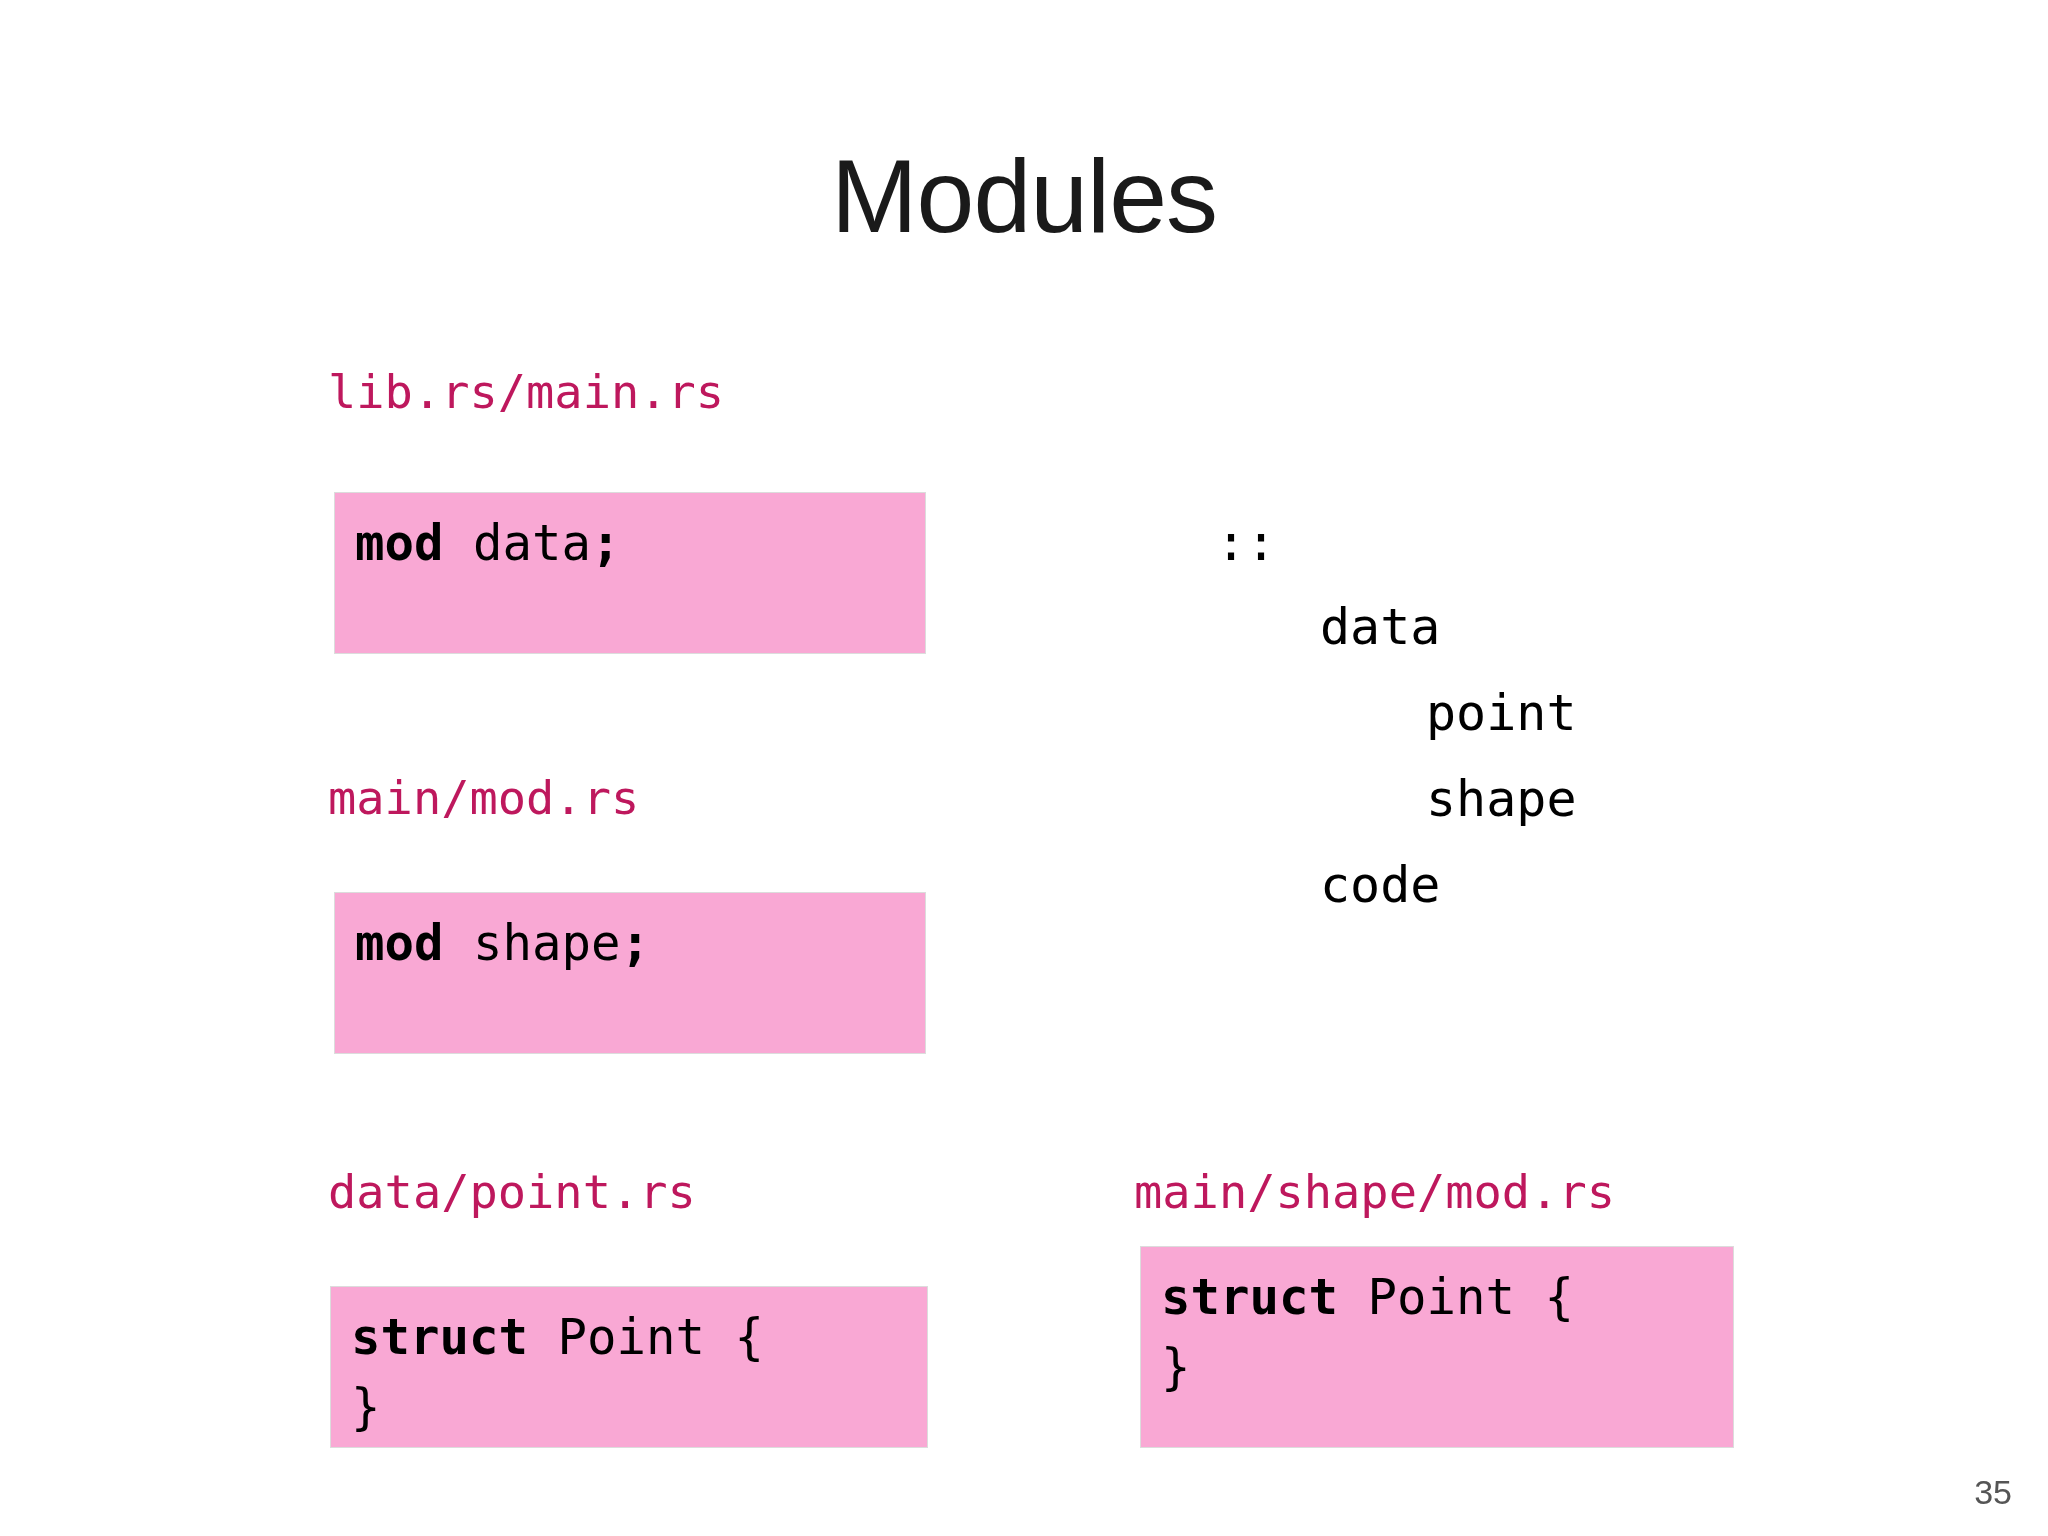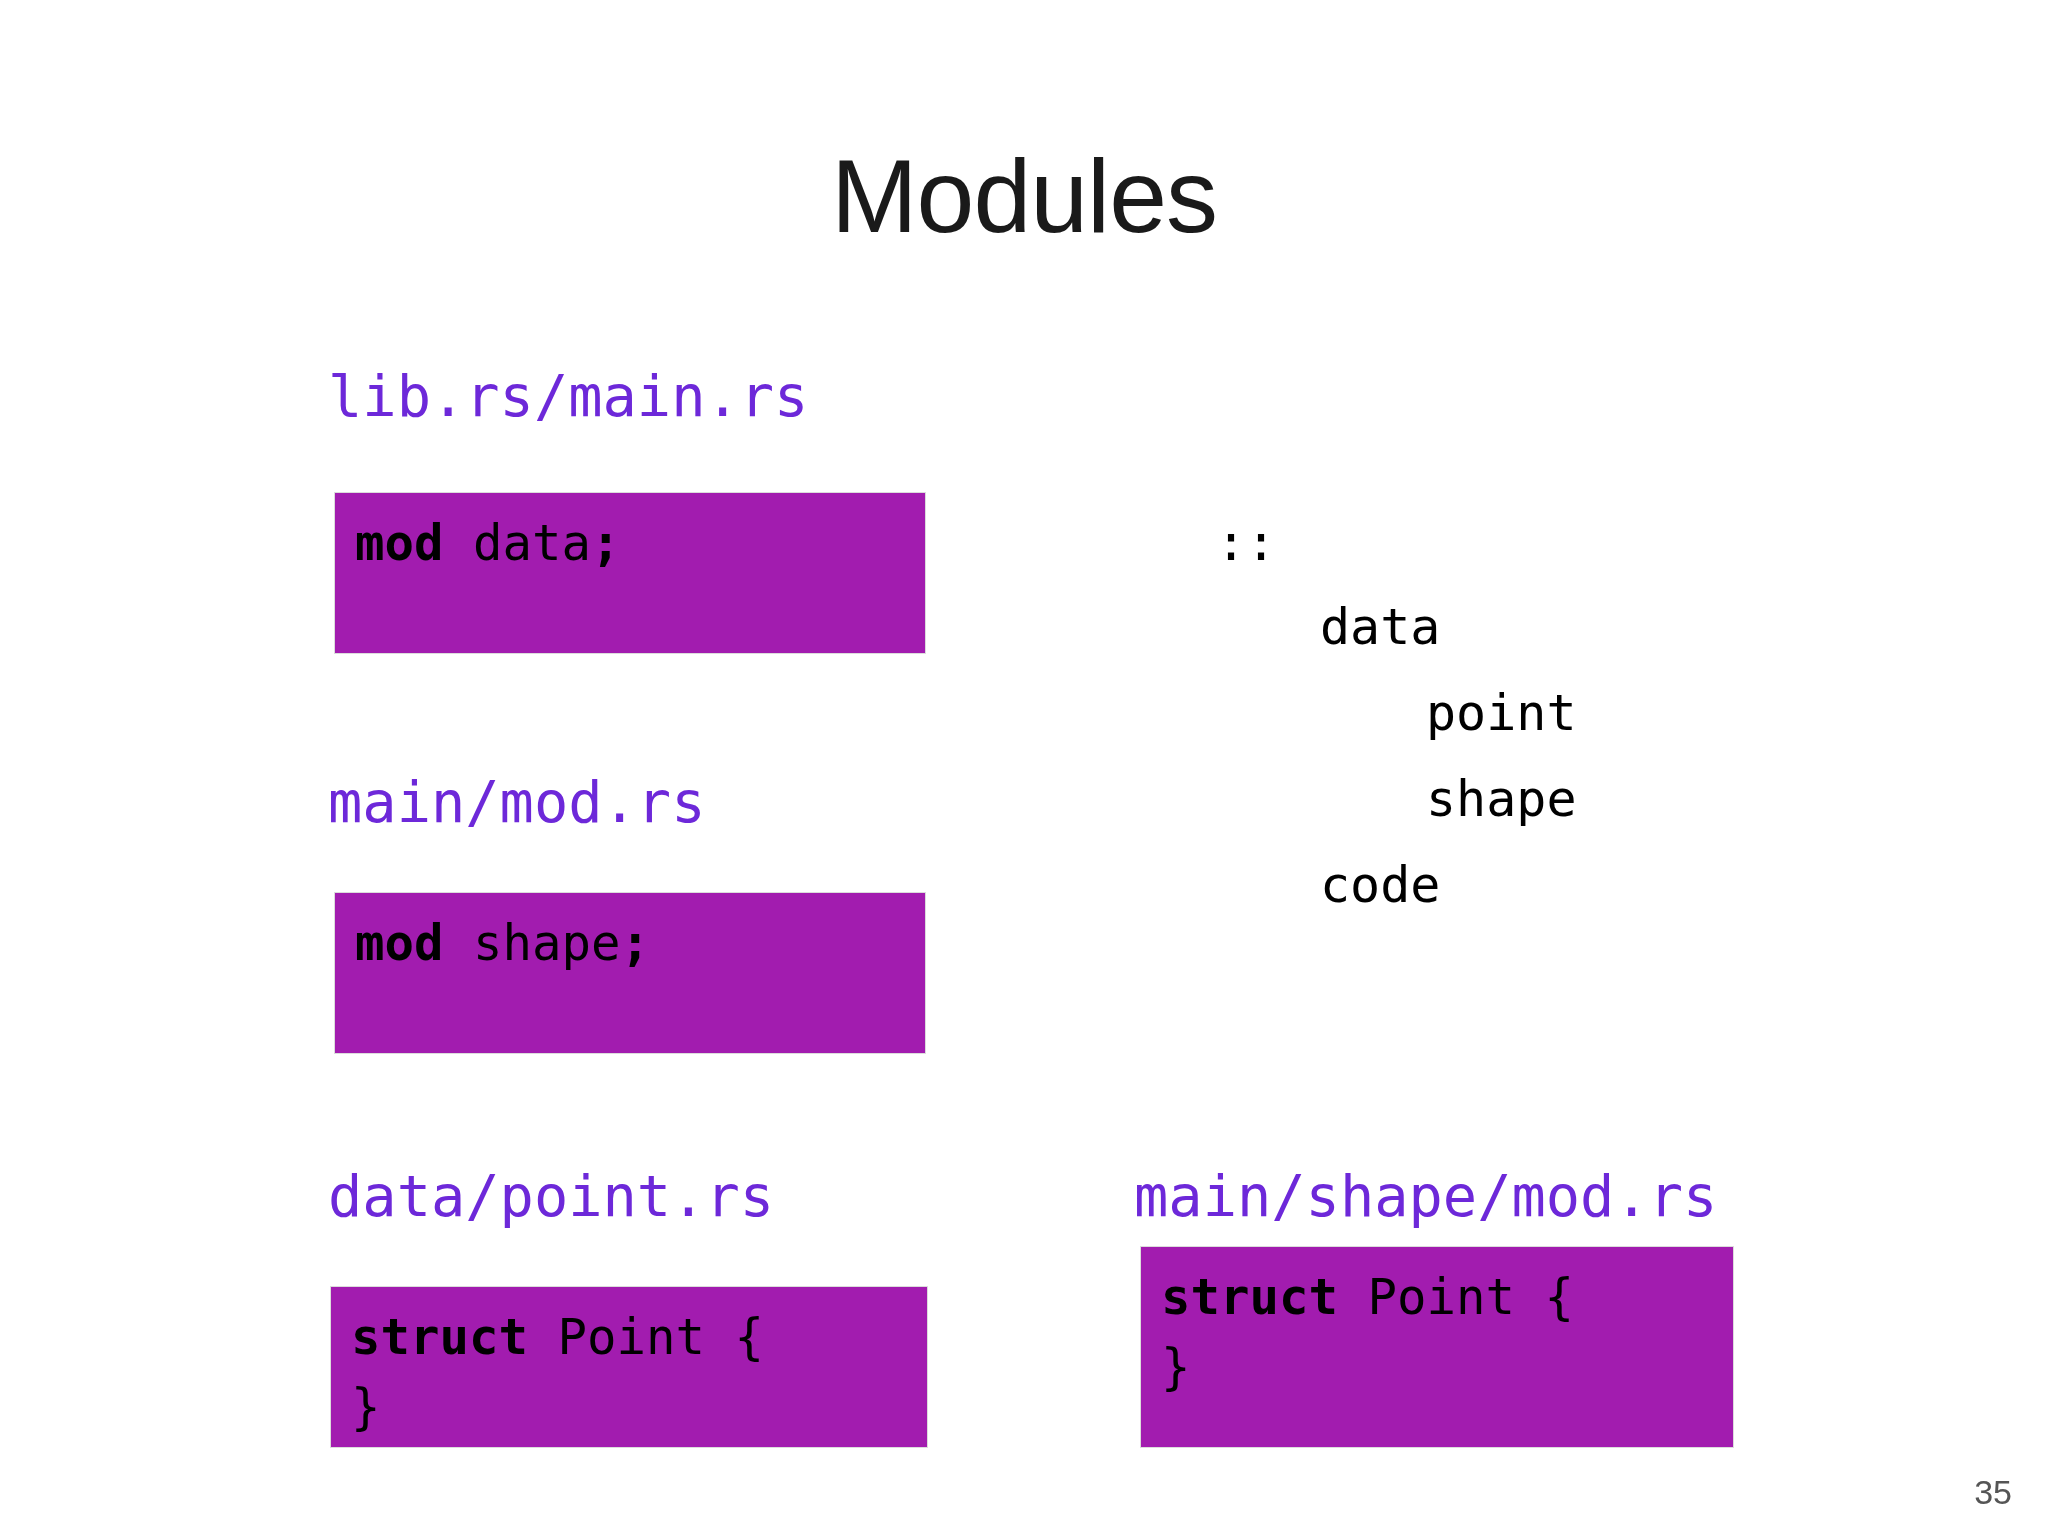--- a/index.html
+++ b/index.html
@@ -29,23 +29,23 @@
     line-height: 1.0;
     letter-spacing: -1px;
     color: #1a1a1a;
     margin-top: 40px;
   }
 
   
   .file-label {
     position: absolute;
     font-family: "DejaVu Sans Mono", monospace;
-    font-size: 57px;
+    font-size: 47px;
     line-height: 1.0;
-    color: #6d28d9;
+    color: #be185d;
     white-space: pre;
   }
 
   
   .code-card {
     position: absolute;
     background: #ffffff;
     padding: 14px;
     box-sizing: border-box;
   }
@@ -74,21 +74,21 @@
     inset: 0;
     background: #ffffff;
     box-shadow: 0 2px 6px rgba(0,0,0,0.16),
                 -3px 0 5px rgba(0,0,0,0.10),
                 3px 0 5px rgba(0,0,0,0.10);
   }
   .code-inner {
     position: relative;
     z-index: 1;
     border: 1px solid #dcdcdc;
-    background: #a21caf;
+    background: #f9a8d4;
     padding: 16px 20px 20px 20px;
     box-sizing: border-box;
     height: 100%;
   }
   .code-line {
     font-family: "DejaVu Sans Mono", monospace;
     font-size: 49px;
     line-height: 70px;
     color: #000000;
     white-space: pre;

